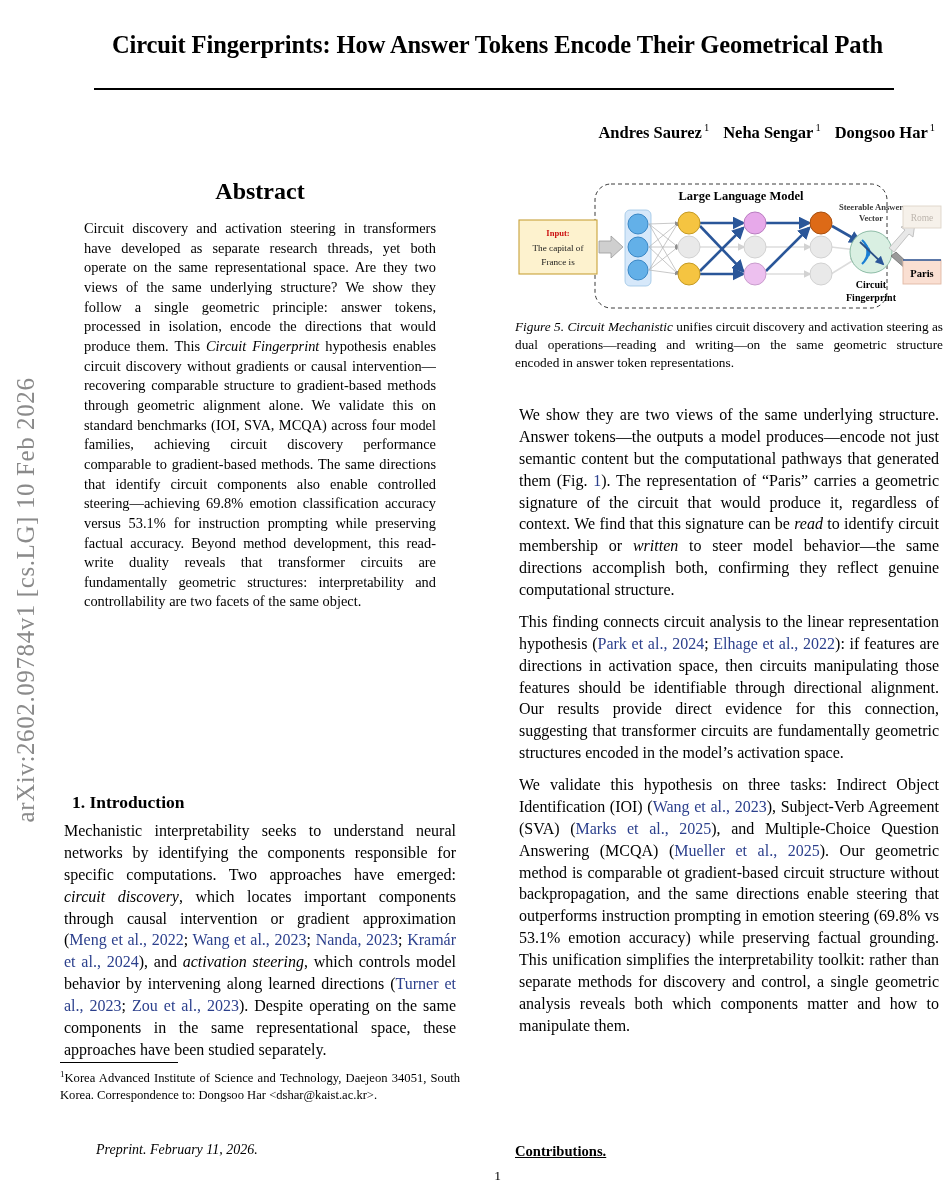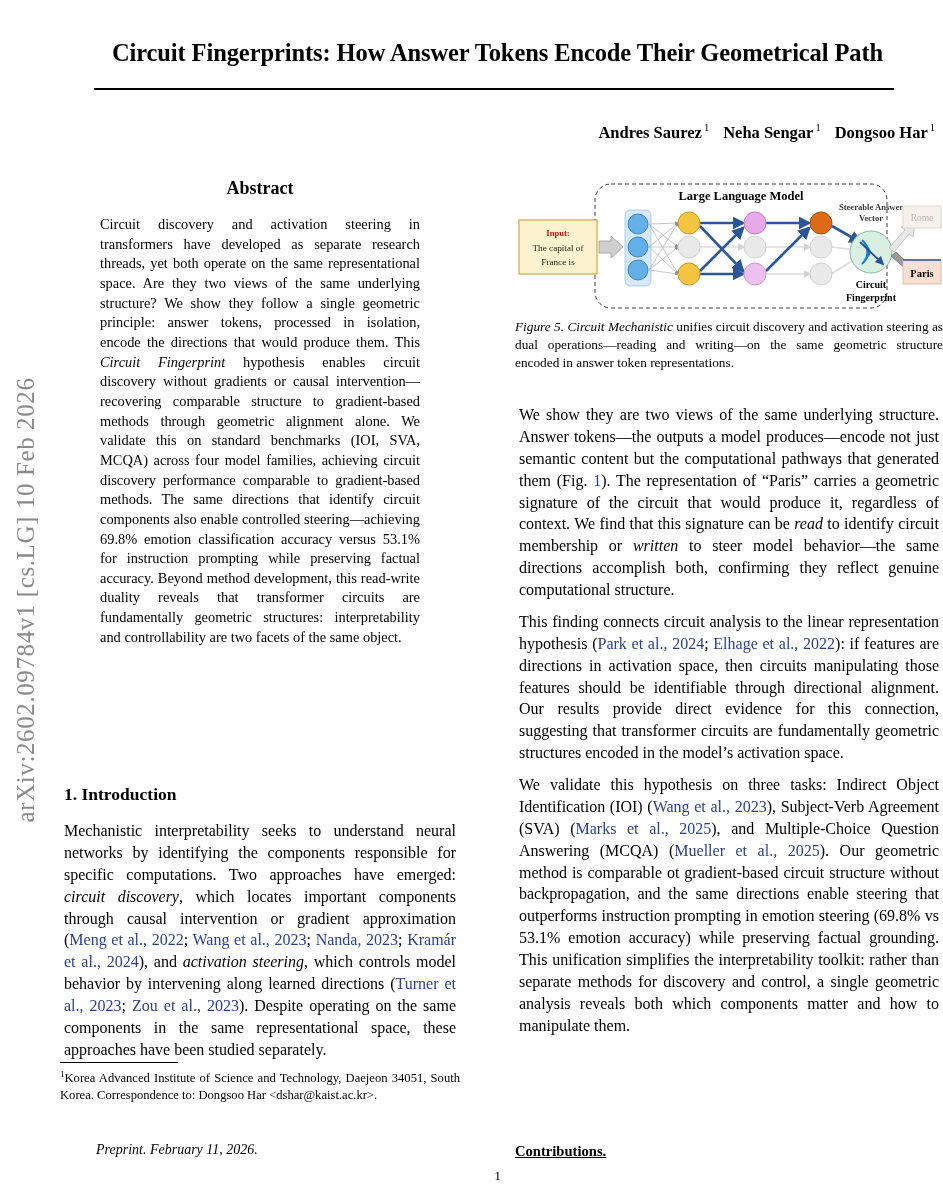--- a/index.html
+++ b/index.html
@@ -53,21 +53,21 @@
     top: 26px;
     width: 875px;
   }
   .paper-title {
     font-family: "Liberation Serif", serif;
     font-size: 24.5px;
     font-weight: bold;
     text-align: center;
     line-height: 1.22;
     letter-spacing: -0.1px;
-    margin: 12px;
+    margin: 4px;
   }
   .rule {
     position: absolute;
     left: 42px;
     top: 88px;
     width: 800px;
     height: 0;
     border-top: 2.2px solid #000;
   }
 
@@ -100,40 +100,40 @@
   }
   .col-right {
     position: absolute;
     left: 463px;
     top: 178px;
     width: 428px;
   }
 
   .abstract-head {
     text-align: center;
-    font-size: 18px;
+    font-size: 24px;
     font-weight: bold;
     margin: 0 0 14px 0;
     font-family: "Liberation Serif", serif;
   }
   .abstract-body {
     width: 352px;
     margin: 0 auto;
     font-size: 14.4px;
     line-height: 1.365;
     text-align: justify;
     text-justify: inter-word;
     hyphens: none;
   }
-  .abstract-body p { margin: 16px; }
+  .abstract-body p { margin: 0; }
 
   .section-head {
     font-size: 17.5px;
     font-weight: bold;
-    margin: 4px;
+    margin: 12px;
     font-family: "Liberation Serif", serif;
   }
 
   .body-text {
     font-size: 16px;
     line-height: 1.368;
     text-align: justify;
     text-justify: inter-word;
     hyphens: none;
     margin: 4px;

